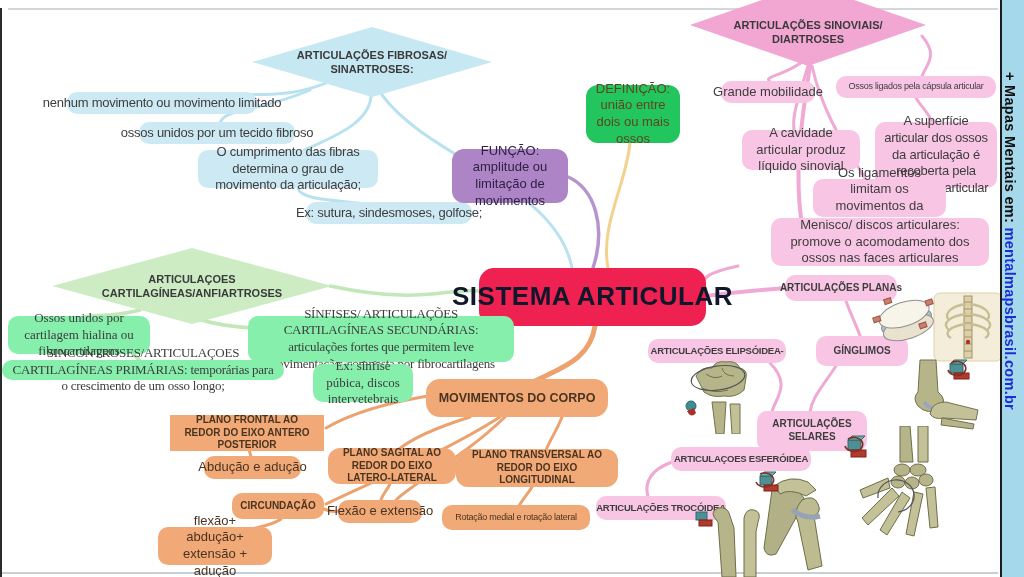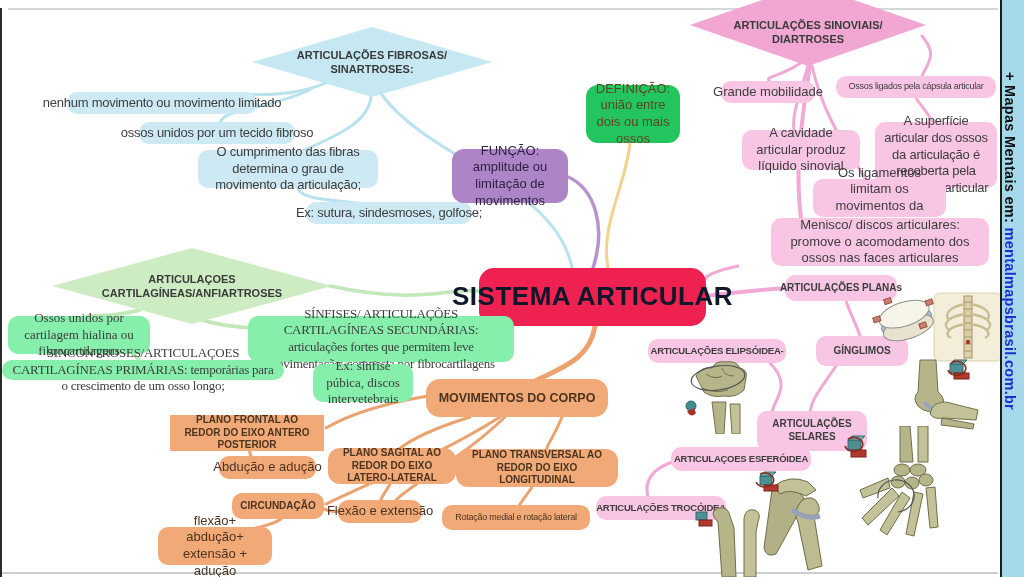--- a/index.html
+++ b/index.html
@@ -128,21 +128,21 @@
   <div class="node pink bold one tight" style="left:671px;top:447px;width:140px;height:24px;font-size:9.5px;">ARTICULAÇOES ESFERÓIDEA</div>
   <div class="node pink bold one tight" style="left:596px;top:496px;width:130px;height:24px;font-size:9.5px;">ARTICULAÇÕES TROCÓIDEA</div>
 
   <div class="node green" style="left:8px;top:316px;width:142px;height:38px;">Ossos unidos por cartilagem hialina ou fibrocartilagens</div>
   <div class="node green tight" style="left:248px;top:316px;width:266px;height:46px;">SÍNFISES/ ARTICULAÇÕES CARTILAGÍNEAS SECUNDÁRIAS: articulações fortes que permitem leve movimentação, composta por fibrocartilagens</div>
   <div class="node green tight" style="left:2px;top:360px;width:282px;height:20px;">SINCONTROSES/ARTICULAÇOES CARTILAGÍNEAS PRIMÁRIAS: temporárias para o crescimento de um osso longo;</div>
   <div class="node green" style="left:313px;top:364px;width:100px;height:38px;">Ex: sínfise púbica, discos intervetebrais</div>
 
   <div class="node orange bold" style="left:426px;top:379px;width:182px;height:38px;font-size:12.5px;border-radius:14px;">MOVIMENTOS DO CORPO</div>
   <div class="node orange bold" style="left:170px;top:415px;width:154px;height:36px;font-size:10px;border-radius:0;">PLANO FRONTAL AO REDOR DO EIXO ANTERO POSTERIOR</div>
-  <div class="node orange one" style="left:219px;top:456px;width:97px;height:23px;">Abdução e adução</div>
+  <div class="node orange one" style="left:204px;top:456px;width:97px;height:23px;">Abdução e adução</div>
   <div class="node orange bold" style="left:328px;top:448px;width:128px;height:36px;font-size:10px;border-radius:12px;">PLANO SAGITAL AO REDOR DO EIXO LATERO-LATERAL</div>
   <div class="node orange bold" style="left:456px;top:449px;width:162px;height:38px;font-size:10px;border-radius:12px;">PLANO TRANSVERSAL AO REDOR DO EIXO LONGITUDINAL</div>
   <div class="node orange bold one" style="left:232px;top:493px;width:92px;height:26px;font-size:10px;">CIRCUNDAÇÃO</div>
   <div class="node orange one" style="left:338px;top:500px;width:84px;height:23px;">Flexão e extensão</div>
   <div class="node orange one tight" style="left:442px;top:505px;width:148px;height:25px;font-size:9px;">Rotação medial e rotação lateral</div>
   <div class="node orange" style="left:158px;top:527px;width:114px;height:38px;">flexão+ abdução+ extensão + adução</div>
 
   <svg class="illus" style="left:933px;top:292px;" width="70" height="70" viewBox="0 0 70 70">
     <rect x="1" y="1" width="68" height="68" rx="6" fill="#f3edda" stroke="#ddd2ac"></rect>
     <rect x="31" y="4" width="8" height="62" fill="#dbd0a8" stroke="#a2956b"></rect>

